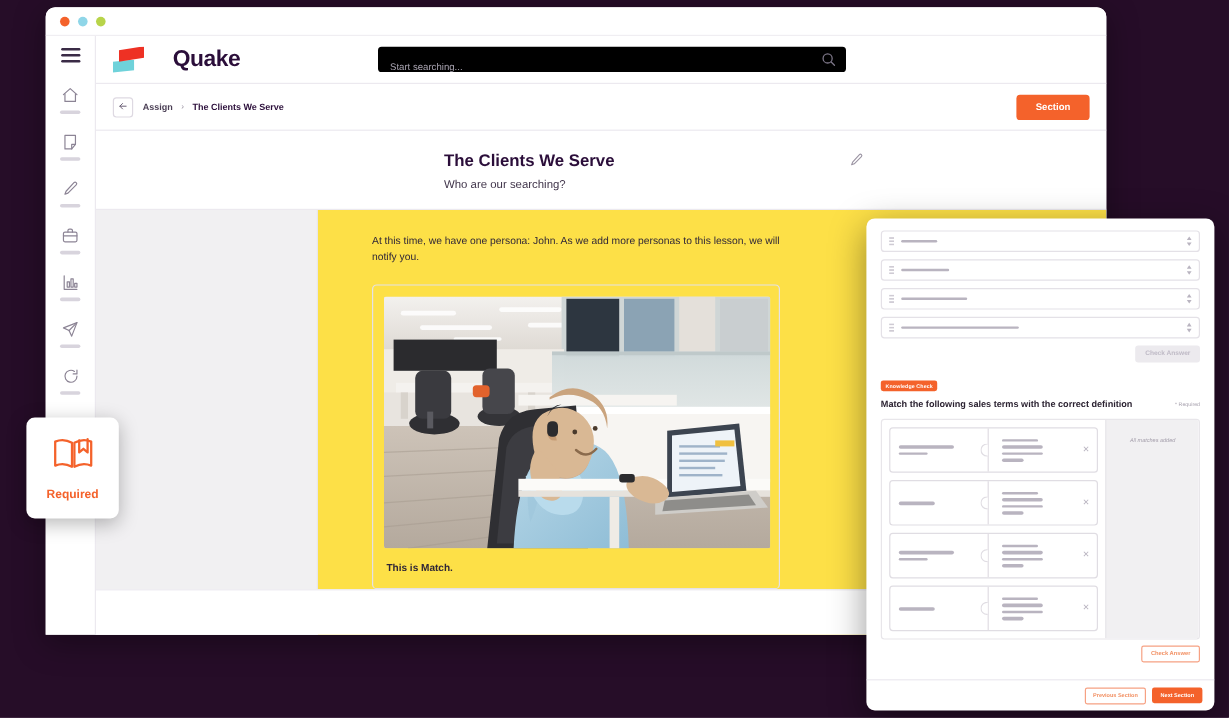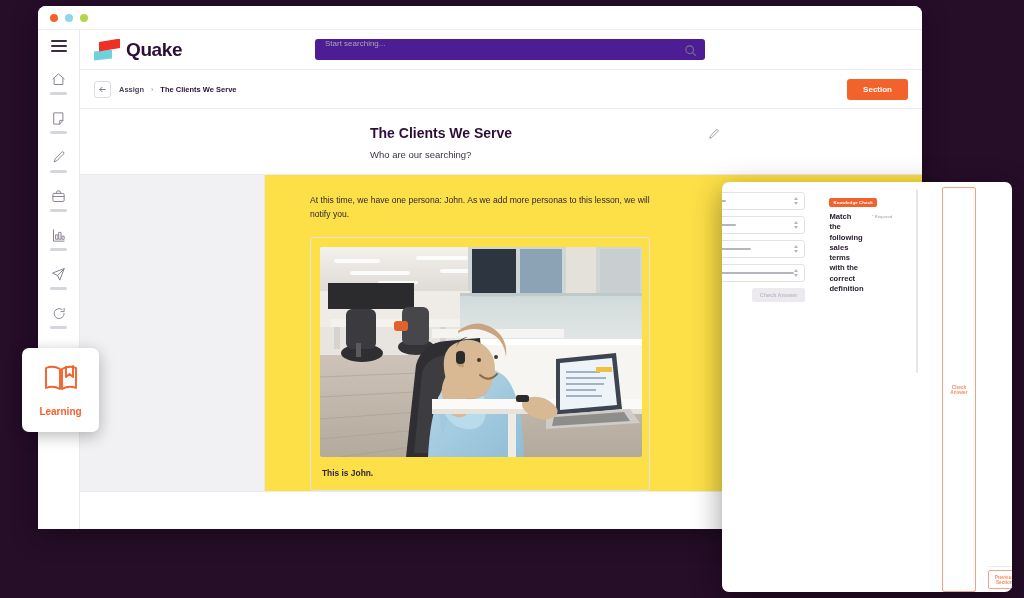--- a/index.html
+++ b/index.html
@@ -82,45 +82,45 @@
   
   .content { flex: 1; display: flex; flex-direction: column; min-width: 0; background:#fff; }
 
   .topbar {
     height: 40px;
     display: flex;
     align-items: center;
     border-bottom: 1px solid #ece9ef;
     padding: 0 14px;
   }
-  .logo { display: flex; align-items: center; gap: 6px; width: 215px; }
+  .logo { display: flex; align-items: center; gap: 24px; width: 215px; }
   .logo-mark { position: relative; width: 26px; height: 22px; }
   .logo-mark .teal {
     position: absolute; left: 0; bottom: 0; width: 18px; height: 11px;
     background: #6fd2da;
     clip-path: polygon(0 18%, 100% 0, 100% 82%, 0 100%);
   }
   .logo-mark .red {
     position: absolute; left: 5px; top: 0; width: 21px; height: 13px;
     background: #ee3124;
     clip-path: polygon(0 26%, 100% 0, 100% 74%, 0 100%);
   }
   .logo-text {
     font-size: 19px; font-weight: bold; color: #2b0e3a; letter-spacing: -0.4px;
   }
 
   .search {
     position: relative;
     flex: 0 0 390px;
     margin-left: 6px;
     height: 21px;
-    background: #4c1d95;
+    background: #000000;
     border-radius: 3px;
     display: flex;
-    align-items: flex-start;
+    align-items: flex-end;
     padding: 0 26px 0 10px;
   }
   .search input {
     border: none; outline: none; background: transparent;
     font-size: 8px; color: #8d8795; width: 100%;
     font-family: "Liberation Sans", sans-serif;
   }
   .search input::placeholder { color: #a9a4b1; }
   .search .mag { position: absolute; right: 8px; top: 4px; }
 
@@ -222,21 +222,21 @@
 
   
   .win-second {
     position: absolute;
     left: 722px; top: 182px;
     width: 290px; height: 410px;
     background: #ffffff;
     border-radius: 7px;
     box-shadow: 0 8px 30px rgba(0,0,0,0.40);
     overflow: hidden;
-    display: flex;  justify-content: center;
+    display: flex; flex-direction: column;
   }
   .w2-pad { padding: 10px 12px 0 12px; }
 
   .stepper-row {
     height: 18px;
     border: 1px solid #e4e1e7;
     border-radius: 3px;
     display: flex; align-items: center;
     padding: 0 6px;
     margin-bottom: 6px;
@@ -612,21 +612,21 @@
                       <path d="M226 168 l84 -6 l10 14 l-94 6 z" fill="#cfcdc9"></path>
                       <path d="M234 170 l70 -5 l6 9 l-78 5 z" fill="#8e8d8a"></path>
                     </g>
                     <g>
                       <path d="M204 152 q16 -6 28 4 q10 8 2 14 q-10 6 -24 -2 q-12 -8 -6 -16z" fill="#d9b894"></path>
                       <rect x="196" y="148" width="13" height="7" rx="2.5" fill="#2b2b2e"></rect>
                     </g>
                     <rect x="0" y="0" width="322" height="210" fill="none"></rect>
                   </svg>
                 </div>
-                <div class="caption">This is John.</div>
+                <div class="caption">This is Match.</div>
               </div>
             </div>
 
             <div class="footerbar">
               <button class="btn-ghost">Previous Section</button>
               <button class="btn-solid">Next Section</button>
             </div>
           </div>
         </div>
 
@@ -635,21 +635,21 @@
   </div>
 
   <div class="learning-card">
     <span>
       <svg width="34" height="30" viewBox="0 0 34 30" fill="none" stroke="#f4622b" stroke-width="1.9" stroke-linecap="round" stroke-linejoin="round">
         <path d="M2 5 q7 -3 14 1 v20 q-7 -4 -14 -1z"></path>
         <path d="M32 5 q-7 -3 -14 1 v20 q7 -4 14 -1z"></path>
         <path d="M22 4 v10 l3.5 -3 l3.5 3 V3"></path>
       </svg>
     </span>
-    <span class="lbl">Learning</span>
+    <span class="lbl">Required</span>
   </div>
 
   <div class="win-second">
 
     <div class="w2-pad">
       <div class="stepper-row">
         <span class="grip"></span>
         <span class="skel" style="width:30px"></span>
         <span class="spin">
             <i class="up"></i>

